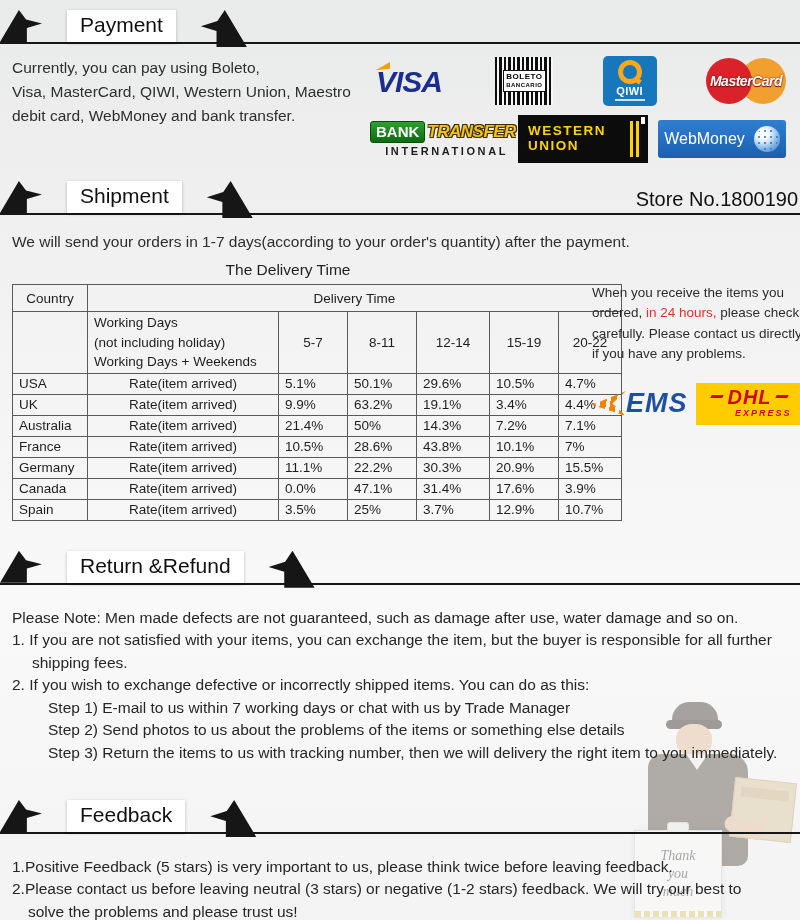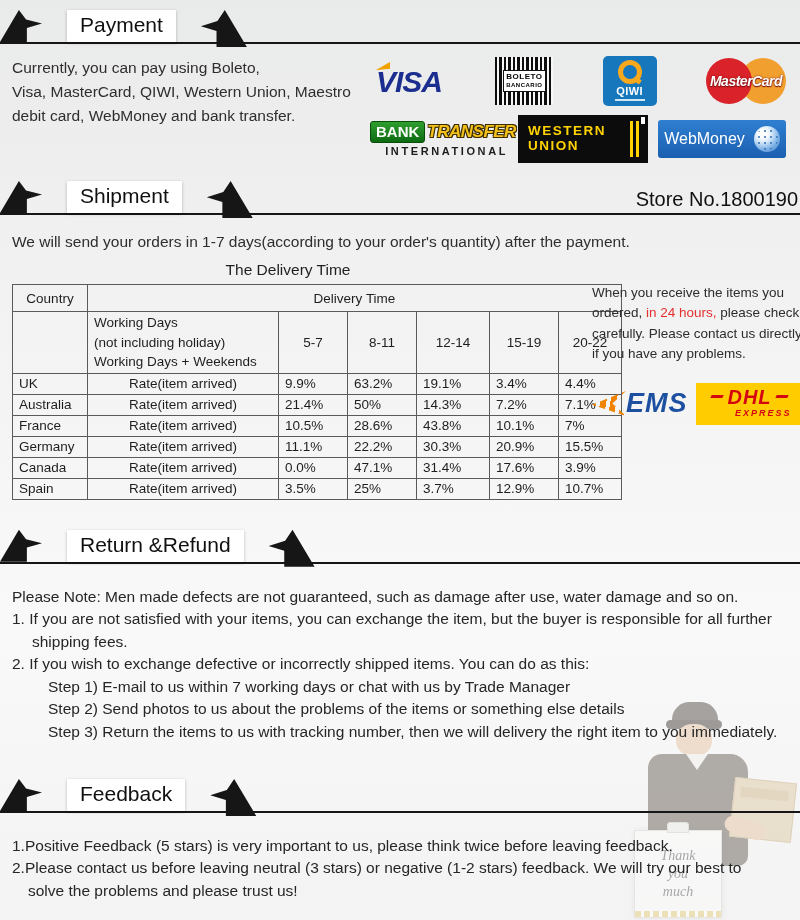--- a/index.html
+++ b/index.html
@@ -241,20 +241,29 @@
         <td class="wd">Working Days
 (not including holiday)
 Working Days + Weekends</td>
         <td class="rng w1">5-7</td>
         <td class="rng w2">8-11</td>
         <td class="rng w3">12-14</td>
         <td class="rng w4">15-19</td>
         <td class="rng w5">20-22</td>
       </tr>
       <tr>
+        <td class="cty">USA</td>
+        <td class="rate">Rate(item arrived)</td>
+        <td class="pct">5.1%</td>
+        <td class="pct">50.1%</td>
+        <td class="pct">29.6%</td>
+        <td class="pct">10.5%</td>
+        <td class="pct">4.7%</td>
+      </tr>
+      <tr>
         <td class="cty">UK</td>
         <td class="rate">Rate(item arrived)</td>
         <td class="pct">9.9%</td>
         <td class="pct">63.2%</td>
         <td class="pct">19.1%</td>
         <td class="pct">3.4%</td>
         <td class="pct">4.4%</td>
       </tr>
       <tr>
         <td class="cty">Australia</td>

